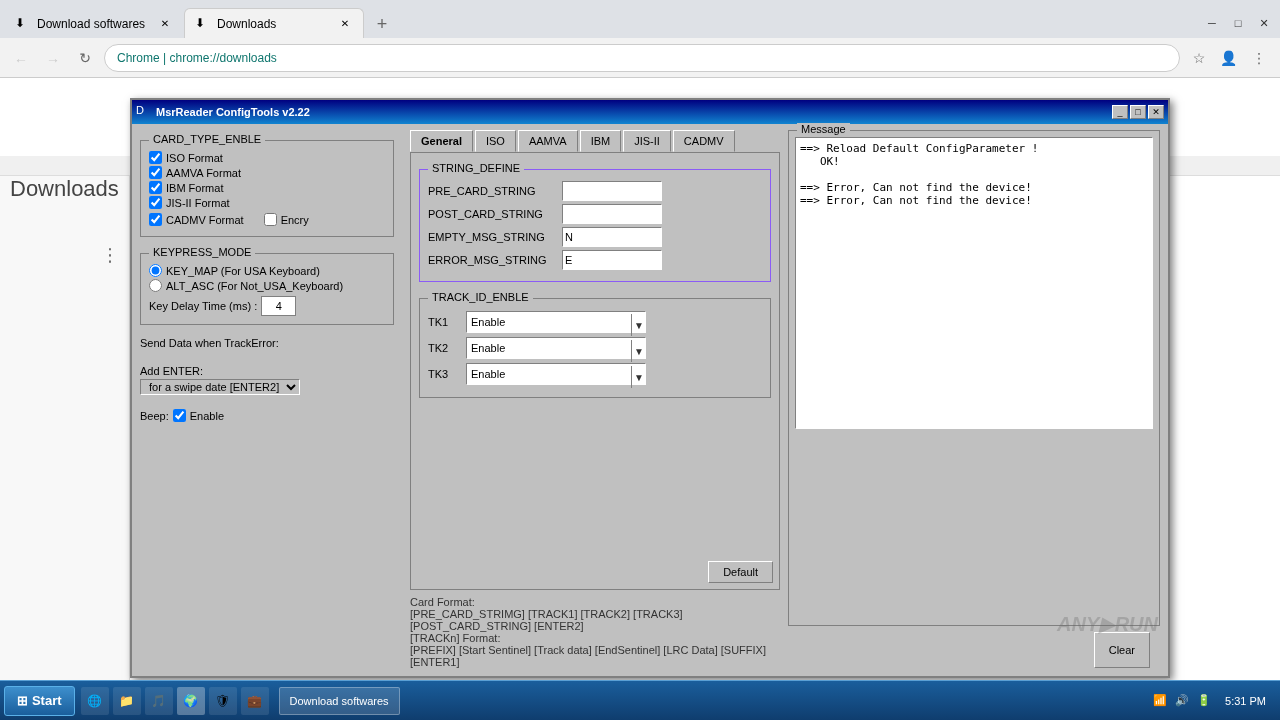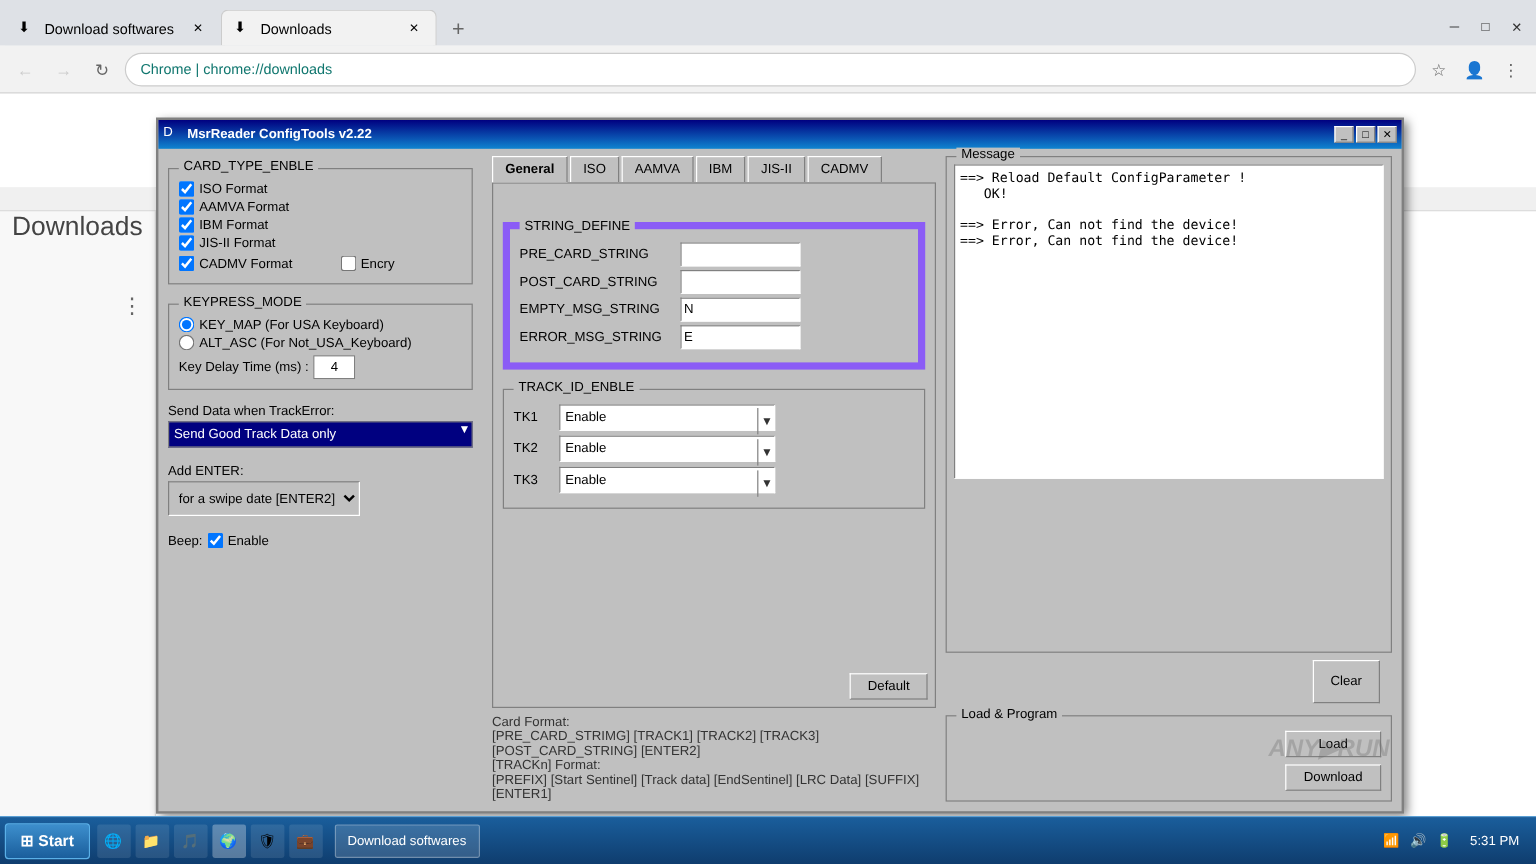--- a/index.html
+++ b/index.html
@@ -78,56 +78,56 @@
 
     
     .send-data-section { margin-top: 4px; }
     .send-data-label { font-size: 11px; margin-bottom: 2px; }
     .win-select { width: 100%; height: 22px; background: #000080; color: white; border: 1px solid #808080; font-size: 11px; padding: 0 4px; appearance: none; -webkit-appearance: none; }
     .win-select-wrapper { position: relative; }
     .win-select-wrapper::after { content: '▼'; position: absolute; right: 2px; top: 2px; font-size: 10px; color: white; pointer-events: none; }
 
     .add-enter-section { margin-top: 6px; }
     .add-enter-label { font-size: 11px; margin-bottom: 2px; }
-    .win-select2 { width: 160px; height: 29px; background: #c0c0c0; color: black; border: 1px solid; border-color: #808080 #ffffff #ffffff #808080; font-size: 11px; padding: 0 4px; }
+    .win-select2 { width: 160px; height: 16px; background: #c0c0c0; color: black; border: 1px solid; border-color: #808080 #ffffff #ffffff #808080; font-size: 11px; padding: 0 4px; }
 
     .beep-row { display: flex; align-items: center; gap: 4px; margin-top: 6px; font-size: 11px; }
 
     
     .right-panel { flex: 1; padding: 6px 8px 8px 8px; display: flex; flex-direction: column; }
 
     
     .tab-bar { display: flex; gap: 2px; margin-bottom: 0; }
     .tab-btn { padding: 2px 10px; background: #c0c0c0; border: 1px solid; border-color: #ffffff #808080 #c0c0c0 #ffffff; font-size: 11px; cursor: pointer; height: 22px; display: flex; align-items: center; }
     .tab-btn.active { background: #c0c0c0; border-bottom: 1px solid #c0c0c0; z-index: 1; position: relative; font-weight: bold; }
     .tab-content-area { border: 1px solid #808080; background: #c0c0c0; flex: 1; padding: 8px; }
 
     
-    .string-define-group { border: 6px solid #8b5cf6; padding: 8px; position: relative; margin-top: 24px; }
+    .string-define-group { border: 1px solid #8b5cf6; padding: 8px; position: relative; margin-top: 8px; }
     .string-define-label { position: absolute; top: -8px; left: 8px; background: #c0c0c0; padding: 0 4px; font-size: 11px; }
     .string-row { display: flex; align-items: center; gap: 4px; margin: 3px 0; font-size: 11px; }
     .string-row label { width: 130px; text-align: left; font-size: 11px; }
     .string-input { width: 100px; height: 20px; border: 1px solid; border-color: #808080 #ffffff #ffffff #808080; background: white; font-size: 11px; padding: 0 2px; }
 
     
     .track-id-group { border: 1px solid #808080; padding: 8px; position: relative; margin-top: 16px; }
     .track-id-label { position: absolute; top: -8px; left: 8px; background: #c0c0c0; padding: 0 4px; font-size: 11px; }
     .track-row { display: flex; align-items: center; gap: 8px; margin: 4px 0; font-size: 11px; }
     .track-label { width: 30px; }
     .track-select { width: 180px; height: 22px; background: white; border: 1px solid; border-color: #808080 #ffffff #ffffff #808080; font-size: 11px; padding: 0 4px; appearance: none; -webkit-appearance: none; position: relative; }
     .track-select-wrapper { position: relative; display: inline-block; }
     .track-select-wrapper::after { content: '▼'; position: absolute; right: 2px; top: 3px; font-size: 10px; color: #333; pointer-events: none; border-left: 1px solid #808080; padding-left: 2px; height: 100%; display: flex; align-items: center; }
 
     .default-btn { position: absolute; bottom: 6px; right: 6px; padding: 2px 14px; background: #c0c0c0; border: 1px solid; border-color: #ffffff #808080 #808080 #ffffff; font-size: 11px; cursor: pointer; height: 22px; }
 
     
     .message-panel { width: 380px; padding: 6px 8px 8px 0; display: flex; flex-direction: column; gap: 6px; }
     .message-group { border: 1px solid #808080; padding: 6px; position: relative; flex: 1; }
     .message-group-label { position: absolute; top: -8px; left: 8px; background: #c0c0c0; padding: 0 4px; font-size: 11px; }
-    .message-textarea { width: 100%; height: 262px; background: white; border: 1px solid; border-color: #808080 #ffffff #ffffff #808080; font-size: 11px; padding: 4px; resize: none; overflow-y: auto; font-family: monospace; }
+    .message-textarea { width: 100%; height: 292px; background: white; border: 1px solid; border-color: #808080 #ffffff #ffffff #808080; font-size: 11px; padding: 4px; resize: none; overflow-y: auto; font-family: monospace; }
     .clear-btn { align-self: flex-end; padding: 2px 14px; background: #c0c0c0; border: 1px solid; border-color: #ffffff #808080 #808080 #ffffff; font-size: 11px; cursor: pointer; height: 36px; margin-right: 6px; }
 
     .load-program-group { border: 1px solid #808080; padding: 8px; position: relative; }
     .load-program-label { position: absolute; top: -8px; left: 8px; background: #c0c0c0; padding: 0 4px; font-size: 11px; }
     .load-program-btns { display: flex; flex-direction: column; gap: 6px; align-items: flex-end; padding-top: 4px; }
     .load-btn, .download-btn { width: 80px; padding: 2px 0; background: #c0c0c0; border: 1px solid; border-color: #ffffff #808080 #808080 #ffffff; font-size: 11px; cursor: pointer; height: 22px; text-align: center; }
 
     
     .watermark { position: absolute; bottom: 40px; right: 10px; opacity: 0.3; font-size: 20px; font-weight: bold; color: #666; font-style: italic; }
 
@@ -210,21 +210,21 @@
               <label for="cb_aamva">AAMVA Format</label>
             </div>
             <div class="checkbox-row">
               <input type="checkbox" id="cb_ibm" checked="" style="">
               <label for="cb_ibm">IBM Format</label>
             </div>
             <div class="checkbox-row">
               <input type="checkbox" id="cb_jis2" checked="" style="">
               <label for="cb_jis2">JIS-II Format</label>
             </div>
-            <div style="display:flex;align-items:center;gap:40px;">
+            <div style="display:flex;align-items:center;gap:20px;">
               <div class="checkbox-row">
                 <input type="checkbox" id="cb_cadmv" checked="" style="">
                 <label for="cb_cadmv">CADMV Format</label>
               </div>
               <div class="checkbox-row">
                 <input type="checkbox" id="cb_encry" style="">
                 <label for="cb_encry">Encry</label>
               </div>
             </div>
           </div>
@@ -240,27 +240,20 @@
               <label for="r_altasc">ALT_ASC (For Not_USA_Keyboard)</label>
             </div>
             <div class="delay-row">
               <span>Key  Delay Time (ms) :</span>
               <input type="text" class="delay-input" value="4" style="">
             </div>
           </div>
 
           <div class="send-data-section">
             <div class="send-data-label">Send Data when TrackError:</div>
-            <div class="win-select-wrapper">
-              <select class="win-select">
-                <option>Send Good Track Data only</option>
-                <option>Send All Track Data</option>
-                <option>Don't Send</option>
-              </select>
-            </div>
           </div>
 
           <div class="add-enter-section">
             <div class="add-enter-label">Add ENTER:</div>
             <select class="win-select2">
               <option>for a swipe date [ENTER2]</option>
               <option>Always [ENTER1]</option>
               <option>Never</option>
             </select>
           </div>
@@ -351,27 +344,20 @@
             <span class="message-group-label">Message</span>
             <textarea class="message-textarea" readonly="" style="">==&gt; Reload Default ConfigParameter !
    OK!
 
 ==&gt; Error, Can not find the device!
 ==&gt; Error, Can not find the device!</textarea>
           </div>
           <div style="display:flex;justify-content:flex-end;padding-right:4px;">
             <button class="clear-btn">Clear</button>
           </div>
-          <div class="load-program-group" style="margin-top:4px;">
-            <span class="load-program-label">Load &amp; Program</span>
-            <div class="load-program-btns">
-              <button class="load-btn">Load</button>
-              <button class="download-btn">Download</button>
-            </div>
-          </div>
 
           <div class="watermark">ANY▶RUN</div>
         </div>
       </div>
     </div>
   </div>
 </div>
 
 <div class="taskbar">
   <div class="start-btn">

